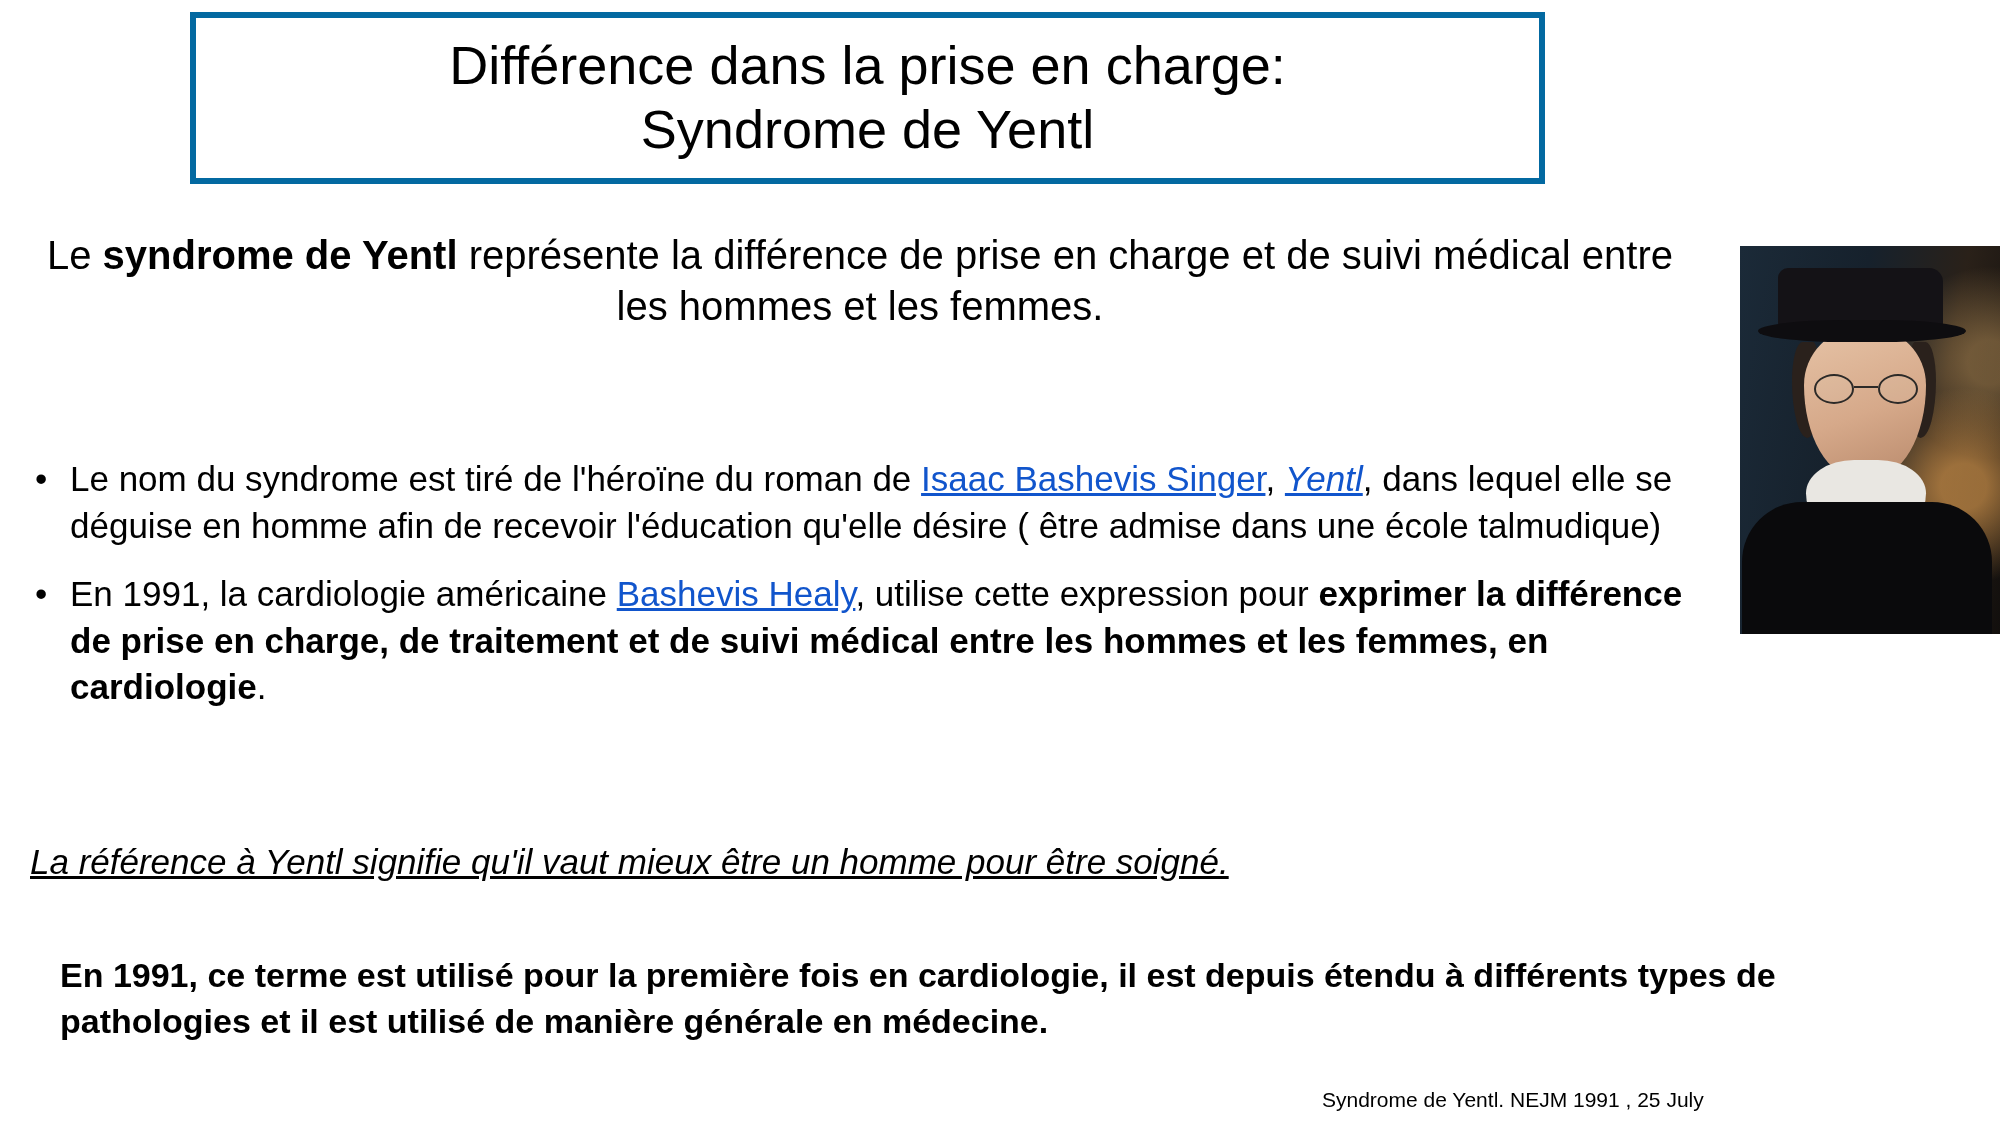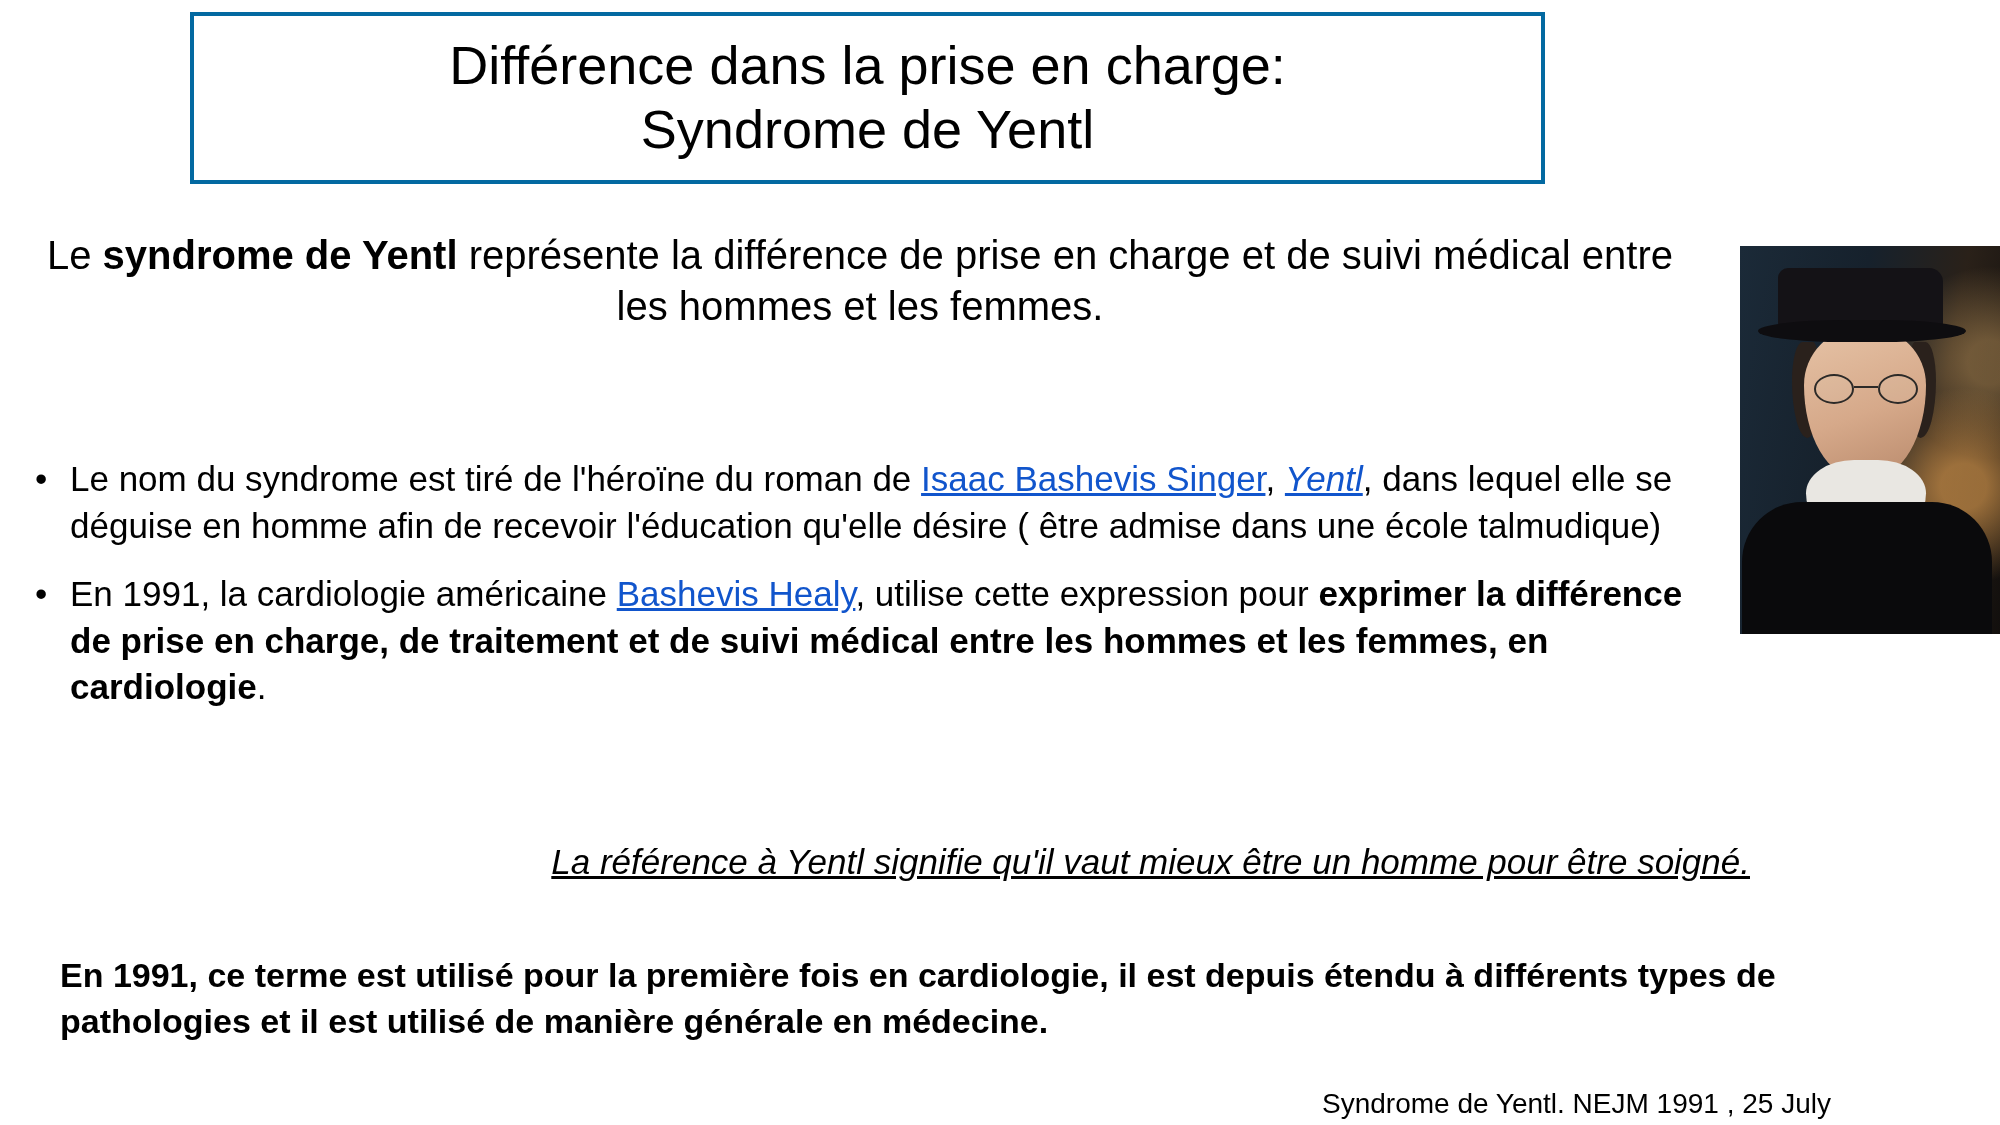--- a/index.html
+++ b/index.html
@@ -22,21 +22,21 @@
     box-sizing: border-box;
   }
 
   
   .title-box {
     position: absolute;
     left: 190px;
     top: 12px;
     width: 1355px;
     height: 172px;
-    border: 4px solid #0369a1;
+    border: 6px solid #0369a1;
     box-sizing: border-box;
     display: flex;
     flex-direction: column;
     align-items: center;
     justify-content: center;
   }
   .title-line {
     font-size: 54px;
     line-height: 1.18;
     font-weight: 400;
@@ -87,21 +87,21 @@
     text-decoration: underline;
   }
   a.link.ital { font-style: italic; }
 
   
   .emph-line {
     position: absolute;
     left: 30px;
     top: 842px;
     width: 1720px;
-    text-align: right;
+    text-align: left;
     font-size: 35px;
     font-style: italic;
     text-decoration: underline;
     color: #000;
   }
 
   
   .closing {
     position: absolute;
     left: 60px;
@@ -112,21 +112,21 @@
     line-height: 1.36;
     font-weight: bold;
     color: #000;
   }
 
   
   .source {
     position: absolute;
     left: 1322px;
     top: 1088px;
-    font-size: 28px;
+    font-size: 21px;
     color: #000;
   }
 
   
   .photo {
     position: absolute;
     left: 1740px;
     top: 246px;
     width: 260px;
     height: 388px;

